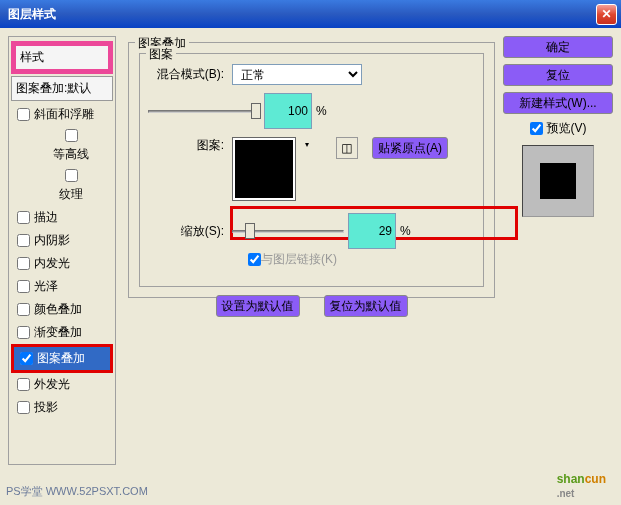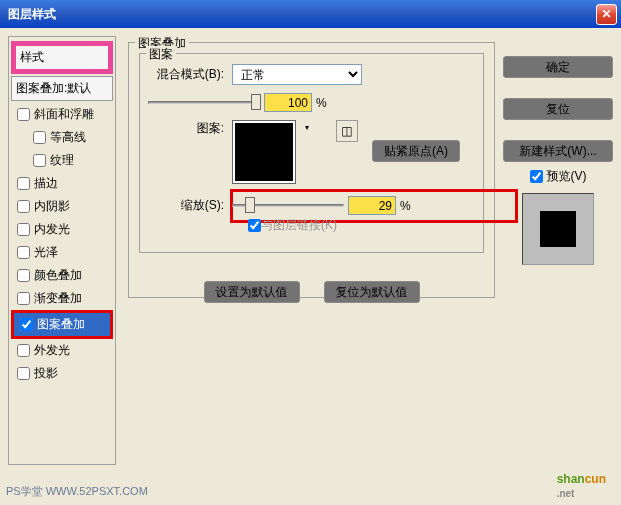--- a/index.html
+++ b/index.html
@@ -7,38 +7,38 @@
 .titlebar { background: linear-gradient(to bottom, #3a7ae0 0%, #2a5ac0 50%, #0842c4 100%); height: 28px; display: flex; align-items: center; padding: 0 4px 0 8px; color: white; font-weight: bold; }
 .titlebar .title { flex: 1; }
 .close-btn { width: 21px; height: 21px; background: linear-gradient(to bottom, #f5a09a 0%, #e04830 50%, #c73020 100%); border: 1px solid #fff; border-radius: 3px; color: white; display: flex; align-items: center; justify-content: center; font-weight: bold; font-size: 13px; cursor: pointer; }
 .dialog-body { display: flex; padding: 8px; gap: 8px; height: calc(100% - 60px); }
 .left-panel { width: 108px; }
 .fieldset { border: 1px solid #a0a0a0; padding: 4px 2px; position: relative; }
 .fieldset-label { position: absolute; top: -8px; left: 6px; background: #ece9d8; padding: 0 3px; }
 .styles-header { background: #f5f5f5; border: 5px solid #ec4899; padding: 3px 4px; margin-bottom: 2px; text-align: left; }
 .styles-sub { background: #f5f5f5; border: 1px solid #999; padding: 3px 4px; margin-bottom: 2px; }
 .style-item { padding: 3px 4px 3px 6px; display: flex; align-items: center; gap: 4px; cursor: pointer; }
-.style-item.sub { padding-left: 22px; }
+.style-item.sub { padding-left: 22px; flex-direction: column; }
 .style-item input[type=checkbox] { width: 13px; height: 13px; }
 .style-item.selected { background: #316ac5; color: white; }
 .highlight-red { border: 3px solid #e00000; }
 .middle-panel { flex: 1; padding-left: 4px; }
 .main-fieldset { border: 1px solid #a0a0a0; padding: 6px 10px; height: 256px; position: relative; margin-top: 6px; }
 .main-fieldset .fieldset-label { top: -8px; }
 .inner-fieldset { border: 1px solid #a0a0a0; padding: 10px 8px; position: relative; margin-top: 4px; }
 .row { display: flex; align-items: center; margin-bottom: 8px; gap: 4px; }
 .row-label { width: 80px; text-align: right; padding-right: 4px; }
 select { width: 130px; height: 21px; border: 1px solid #7f9db9; background: white; padding-left: 4px; }
 .slider-track { width: 112px; height: 3px; background: #999; border: 1px inset #ccc; position: relative; }
 .slider-thumb { width: 10px; height: 16px; background: #ece9d8; border: 1px solid #666; position: absolute; top: -8px; }
-input.num { width: 48px; height: 19px; border: 1px solid #7f9db9; padding: 0 3px; text-align: right; background: #fde047; }
+input.num { width: 48px; height: 36px; border: 1px solid #7f9db9; padding: 0 3px; text-align: right; background: #5eead4; }
 .pattern-swatch { width: 64px; height: 64px; background: black; border: 1px solid #666; box-shadow: inset 0 0 0 2px #fff; }
 .dropdown-arrow { width: 14px; height: 14px; display: inline-flex; align-items: center; justify-content: center; font-size: 8px; }
 .small-btn { width: 22px; height: 22px; background: #ece9d8; border: 1px solid #999; display: flex; align-items: center; justify-content: center; cursor: pointer; }
-.btn { background: #737373; border: 1px solid #888; border-radius: 3px; padding: 2px 11px; cursor: pointer; height: 22px; white-space: nowrap; margin-top: 20px; }
+.btn { background: #8b5cf6; border: 1px solid #888; border-radius: 3px; padding: 2px 5px; cursor: pointer; height: 22px; white-space: nowrap; }
 .highlight-box { border: 3px solid #e00000; position: absolute; }
 .right-panel { width: 110px; padding-top: 0px; }
 .right-panel .btn { width: 100%; margin-bottom: 6px; display: block; }
 .preview-check { display: flex; align-items: center; gap: 4px; justify-content: center; margin: 4px 0 8px; }
 .preview-box { width: 72px; height: 72px; background: #bdbdbd; border: 1px inset #999; margin: 0 auto; display: flex; align-items: center; justify-content: center; }
 .preview-inner { width: 36px; height: 36px; background: black; }
 .watermark1 { position: absolute; bottom: 6px; left: 6px; color: #6a7a9a; font-size: 11px; font-family: Arial; }
 .watermark2 { position: absolute; bottom: 6px; right: 15px; font-family: Arial; font-weight: bold; font-size: 20px; }
 .watermark2 .g { color: #5a9a1a; }
 .watermark2 .o { color: #d08000; }

